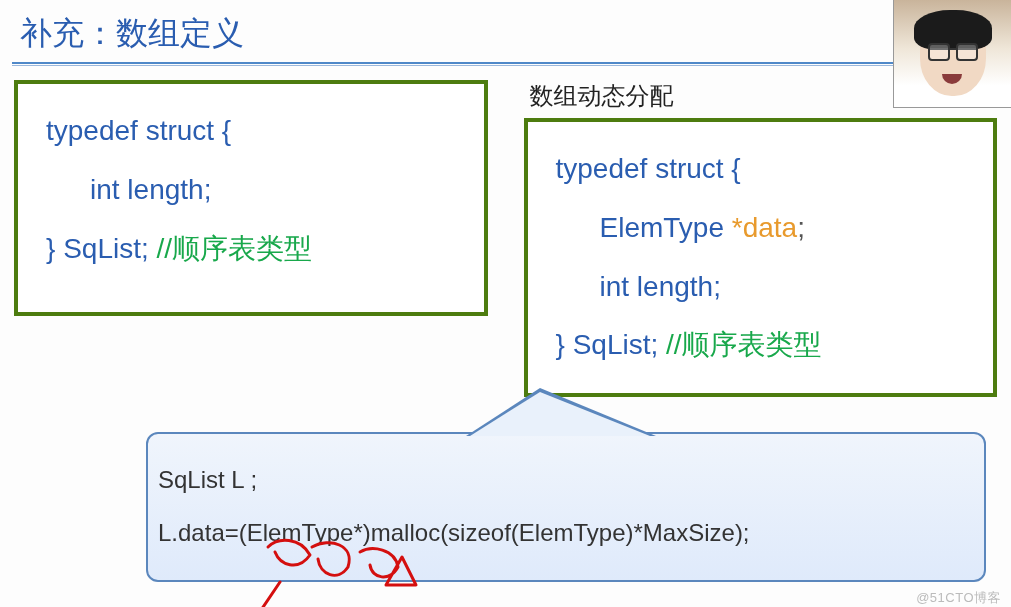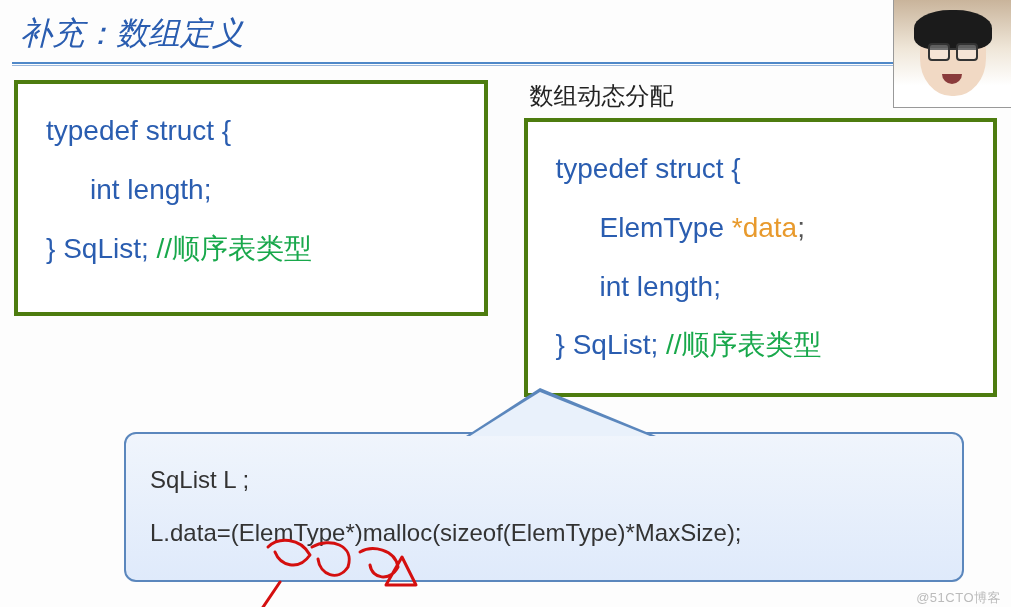--- a/index.html
+++ b/index.html
@@ -9,21 +9,20 @@
     font-family: "Microsoft YaHei", "SimSun", sans-serif;
     background: #fdfdfd;
     position: relative;
     overflow: hidden;
   }
   .slide-title {
     font-size: 32px;
     color: #2a5db0;
     padding: 12px 20px 6px 20px;
     font-weight: 400;
-    font-style: italic;
   }
   .title-rule {
     border: none;
     border-top: 2px solid #4f88c8;
     border-bottom: 1px solid #9cb8dc;
     margin: 0 12px 14px 12px;
     height: 4px;
   }
   .columns {
     display: flex;
@@ -49,28 +48,28 @@
     position: relative;
     min-height: 236px;
   }
   .code-box .l1 { margin-left: 0; }
   .code-box .l2 { margin-left: 44px; }
   .cmt { color: #18a84b; }
   .orange { color: #e89a2d; }
   .punct { color: #555; }
   .bottom-box {
     position: absolute;
-    left: 124px;
+    left: 146px;
     top: 432px;
     width: 840px;
     height: 150px;
     border: 2px solid #5b87bd;
     border-radius: 12px;
     background: linear-gradient(#f0f5fc, #dfeafb);
-    padding: 20px 24px;
+    padding: 20px 10px;
     font-size: 24px;
     color: #333;
     line-height: 2.2;
   }
   .speech-tail {
     position: absolute;
     left: 470px;
     top: 392px;
     width: 0; height: 0;
     border-left: 70px solid transparent;

